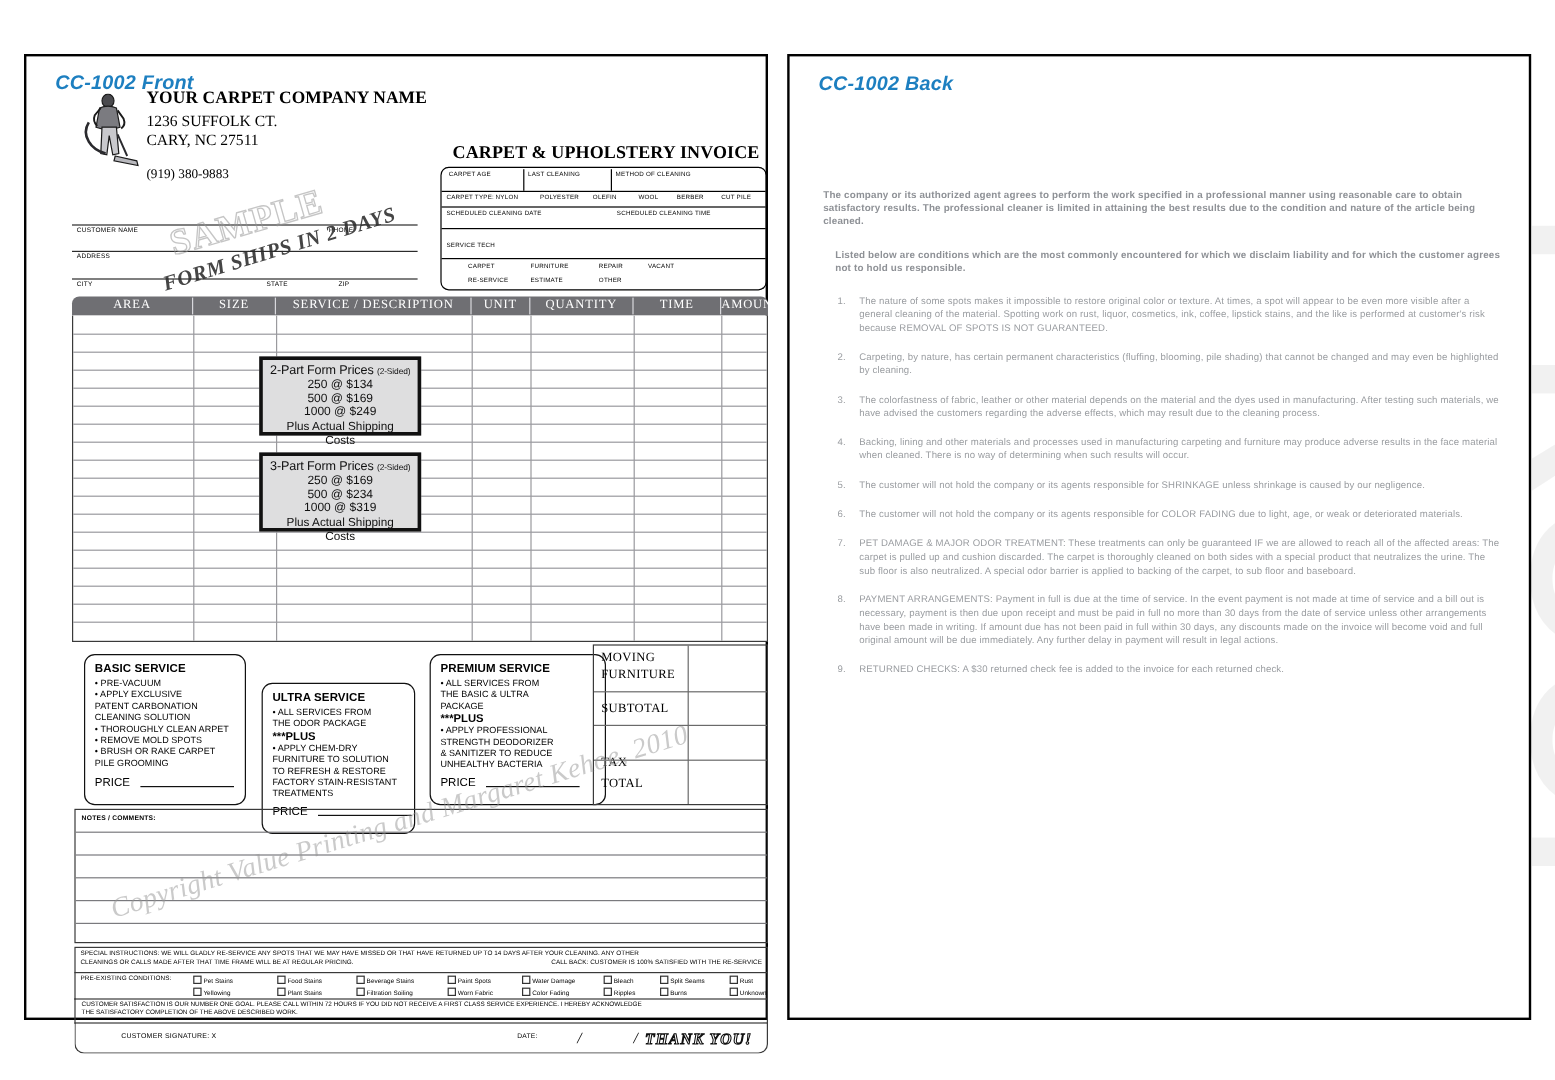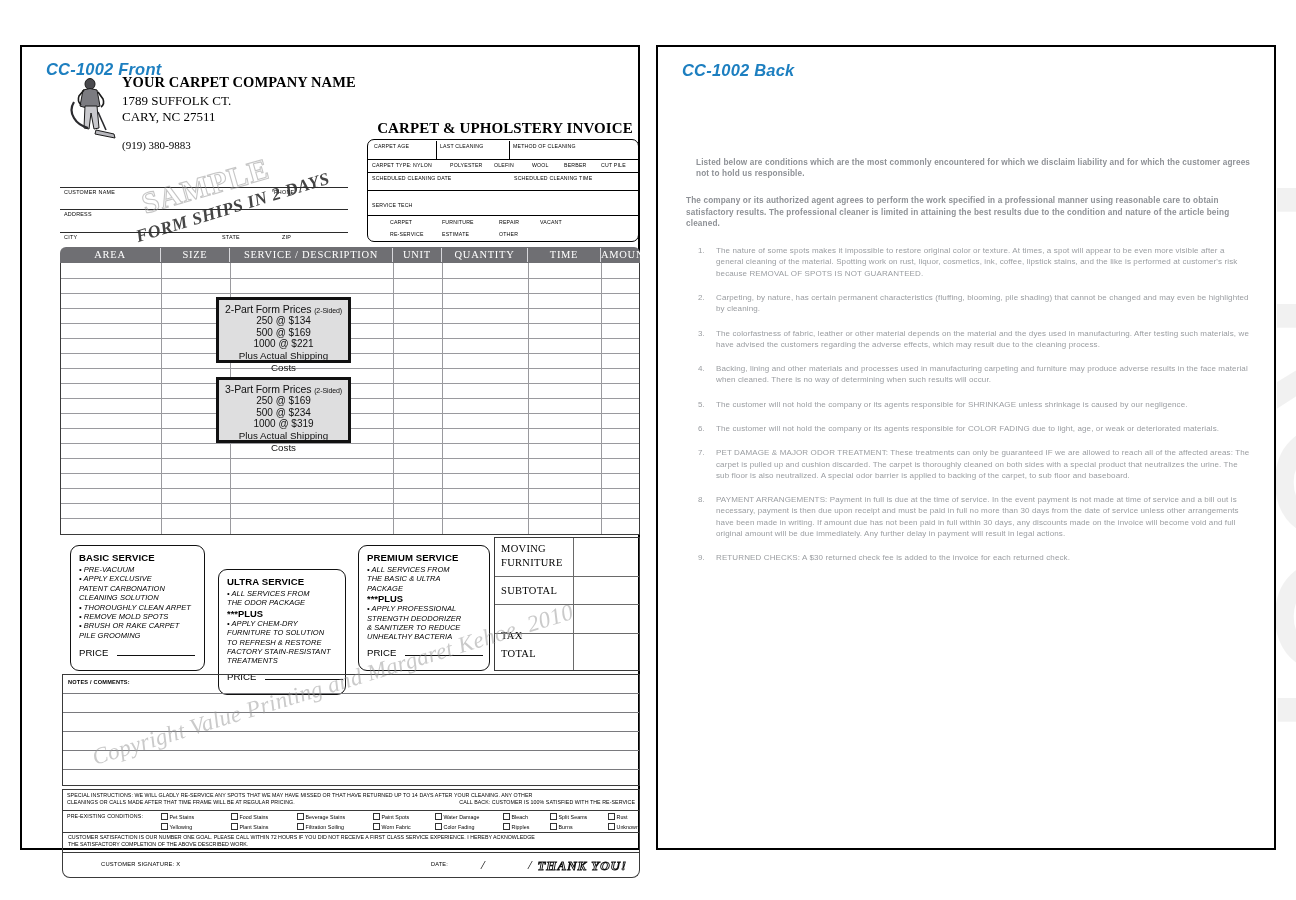--- a/index.html
+++ b/index.html
@@ -59,23 +59,23 @@
   .pb-line{font-size:10px;line-height:11.5px;color:#111;}
   .pb-foot{font-size:9.8px;color:#111;line-height:12px;}
   #pricebox2{left:194px;top:250px;width:135px;height:66px;}
   #pricebox3{left:194px;top:330px;width:135px;height:66px;}
 
   
   .svc{position:absolute;border:1.6px solid #111;border-radius:9px;box-sizing:border-box;
       background:#fff;padding:6px 8px 0;}
   #svc-basic  {left:48px; top:498px;width:135px;height:126px;}
   #svc-ultra  {left:196px;top:498px;width:128px;height:126px;margin-top:24px;}
-  #svc-premium{left:336px;top:498px;width:132px;height:126px;}
+  #svc-premium{left:336px;top:498px;width:147px;height:126px;}
   .svc h4{margin:0 0 2px;font-size:9.6px;font-weight:bold;letter-spacing:.1px;}
-  .svc .b{font-size:7.5px;line-height:9.4px;letter-spacing:.05px;font-style:italic;}
+  .svc .b{font-size:7.5px;line-height:9.4px;letter-spacing:.05px;}
   .svc .plus{font-size:9.4px;font-weight:bold;line-height:11px;}
   .svc .price{position:absolute;left:8px;bottom:12px;font-size:9.6px;}
   .svc .priceline{position:absolute;left:46px;bottom:14px;width:78px;border-top:1.1px solid #111;}
 
   
   #totals{position:absolute;left:472px;top:490px;width:146px;height:134px;
       border:1.3px solid #3a3a3a;box-sizing:border-box;}
   #totals .trow{position:absolute;left:0;width:100%;border-top:1.2px solid #6a6a6a;}
   #totals .tvd{position:absolute;top:0;bottom:0;left:78px;border-left:1.2px solid #6a6a6a;}
   #totals .tlab{position:absolute;left:6px;font-family:"Liberation Serif",serif;font-size:10.5px;letter-spacing:.3px;}
@@ -150,21 +150,21 @@
           <path d="M15 12 q7 -3 14 0 l3 16 q-10 4 -20 0 z" fill="#7b7b80"></path>
           <path d="M16 12 l-5 6 q-2 5 2 9" fill="none" stroke-width="1.6"></path>
           <path d="M30 14 l5 7 q2 5 -2 8" fill="none" stroke-width="1.6"></path>
           <path d="M17 28 l-1 22 l5 1 l2 -16 l3 16 l5 -1 l-2 -22 z" fill="#c9c9cd"></path>
           <path d="M6 24 q-5 8 0 16 q4 7 14 10" fill="none" stroke="#2a2a2e" stroke-width="2.2"></path>
           <path d="M30 34 l8 18" fill="none" stroke="#2a2a2e" stroke-width="1.6"></path>
           <path d="M28 52 l18 4 l1 4 l-20 -4 z" fill="#b8b8bd"></path>
         </g>
       </svg>
       <div class="lh-name">YOUR CARPET COMPANY NAME</div>
-      <div class="lh-l1">1789 SUFFOLK CT.</div>
+      <div class="lh-l1">1236 SUFFOLK CT.</div>
       <div class="lh-l2">CARY, NC 27511</div>
       <div class="lh-l3">(919) 380-9883</div>
     </div>
 
     <div class="custblock">
       <div class="cline" style="top:0px;"></div>
       <div class="clab" style="left:4px;top:2px;">CUSTOMER NAME</div>
       <div class="clab" style="left:214px;top:2px;">PHONE</div>
       <div class="cline" style="top:22px;"></div>
       <div class="clab" style="left:4px;top:24px;">ADDRESS</div>
@@ -251,21 +251,21 @@
       </div>
     </div>
 
     <div class="pricebox" id="pricebox2">
       <div class="pb-title">
         <span>2-Part Form Prices</span>
         <small>(2-Sided)</small>
       </div>
       <div class="pb-line">250 @ $134</div>
       <div class="pb-line">500 @ $169</div>
-      <div class="pb-line">1000 @ $221</div>
+      <div class="pb-line">1000 @ $249</div>
       <div class="pb-foot">Plus Actual Shipping Costs</div>
     </div>
 
     <div class="pricebox" id="pricebox3">
       <div class="pb-title">
         <span>3-Part Form Prices</span>
         <small>(2-Sided)</small>
       </div>
       <div class="pb-line">250 @ $169</div>
       <div class="pb-line">500 @ $234</div>
@@ -381,22 +381,22 @@
     <div class="wm" id="wm-ships">FORM SHIPS IN 2 DAYS</div>
     <div class="wm" id="wm-copy">Copyright Value Printing and Margaret Kehoe, 2010</div>
   </div>
 
   <div class="panel" id="panel-back">
     <div class="panel-title" id="back-title">CC-1002 Back</div>
 
     <div class="wm" id="wm-proof">PROOF</div>
 
     <div id="back-body">
+      <p class="bk-para">The company or its authorized agent agrees to perform the work specified in a professional manner using reasonable care to obtain satisfactory results.  The professional cleaner is limited in attaining the best results due to the condition and nature of the article being cleaned.</p>
       <p class="bk-para bk-lead">Listed below are conditions which are the most commonly encountered for which we disclaim liability and for which the customer agrees not to hold us responsible.</p>
-      <p class="bk-para">The company or its authorized agent agrees to perform the work specified in a professional manner using reasonable care to obtain satisfactory results.  The professional cleaner is limited in attaining the best results due to the condition and nature of the article being cleaned.</p>
 
       <ol id="bk-list">
         <li><span class="num">1.</span><span>The nature of some spots makes it impossible to restore original color or texture.  At times, a spot will appear to be even more visible after a general cleaning of the material.  Spotting work on rust, liquor, cosmetics, ink, coffee, lipstick stains, and the like is performed at customer's risk because REMOVAL OF SPOTS IS NOT GUARANTEED.</span></li>
         <li><span class="num">2.</span><span>Carpeting, by nature, has certain permanent characteristics (fluffing, blooming, pile shading) that cannot be changed and may even be highlighted by cleaning.</span></li>
         <li><span class="num">3.</span><span>The colorfastness of fabric, leather or other material depends on the material and the dyes used in manufacturing.  After testing such materials, we have advised the customers regarding the adverse effects, which may result due to the cleaning process.</span></li>
         <li><span class="num">4.</span><span>Backing, lining and other materials and processes used in manufacturing carpeting and furniture may produce adverse results in the face material when cleaned.  There is no way of determining when such results will occur.</span></li>
         <li><span class="num">5.</span><span>The customer will not hold the company or its agents responsible for SHRINKAGE unless shrinkage is caused by our negligence.</span></li>
         <li><span class="num">6.</span><span>The customer will not hold the company or its agents responsible for COLOR FADING due to light, age, or weak or deteriorated materials.</span></li>
         <li><span class="num">7.</span><span>PET DAMAGE &amp; MAJOR ODOR TREATMENT:  These treatments can only be guaranteed IF we are allowed to reach all of the affected areas:  The carpet is pulled up and cushion discarded.  The carpet is thoroughly cleaned on both sides with a special product that neutralizes the urine.  The sub floor is also neutralized.  A special odor barrier is applied to backing of the carpet, to sub floor and baseboard.</span></li>
         <li><span class="num">8.</span><span>PAYMENT ARRANGEMENTS:  Payment in full is due at the time of service.  In the event payment is not made at time of service and a bill out is necessary, payment is then due upon receipt and must be paid in full no more than 30 days from the date of service unless other arrangements have been made in writing.  If amount due has not been paid in full within 30 days, any discounts made on the invoice will become void and full original amount will be due immediately.  Any further delay in payment will result in legal actions.</span></li>

